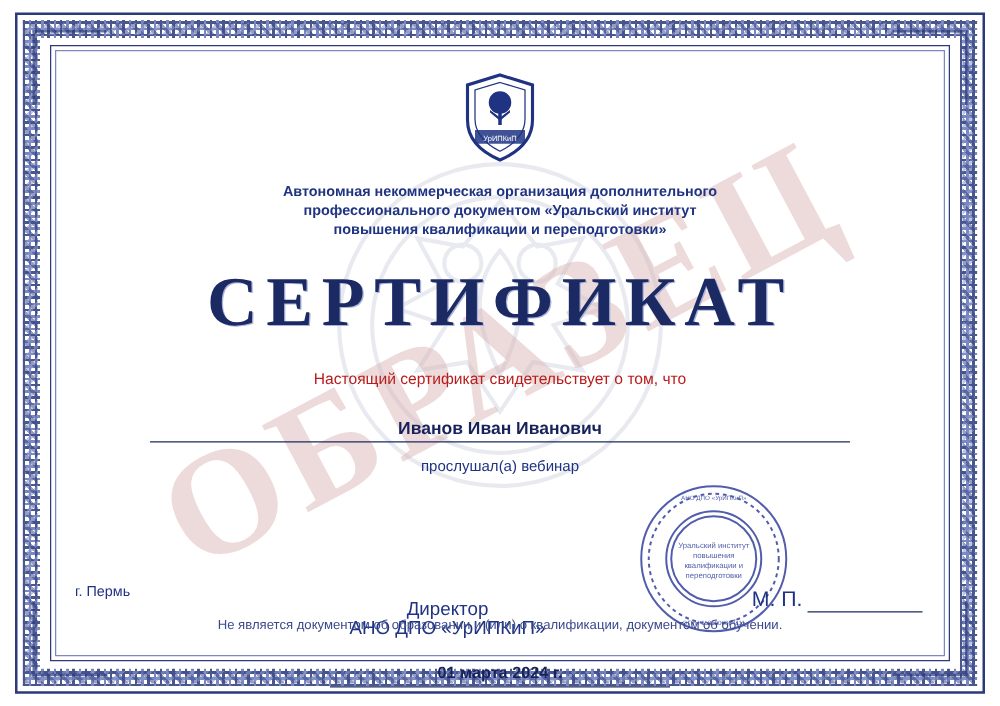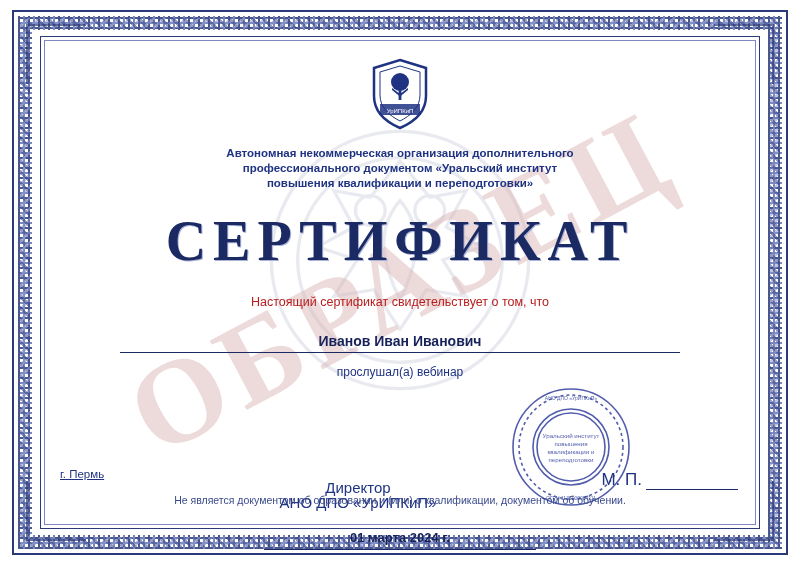--- a/index.html
+++ b/index.html
@@ -209,21 +209,20 @@
     position: absolute;
     left: 0; right: 0;
     top: 406px;
     height: 40px;
   }
   .city {
     position: absolute;
     left: 8px; top: 16px;
     font-size: 11.5px;
     color: #1f3382;
-    text-decoration: underline;
   }
   .director {
     position: absolute;
     left: 196px; top: 4px;
     width: 220px;
     font-size: 15px;
     line-height: 15px;
     color: #1f3382;
     margin-top: 24px;
   }

